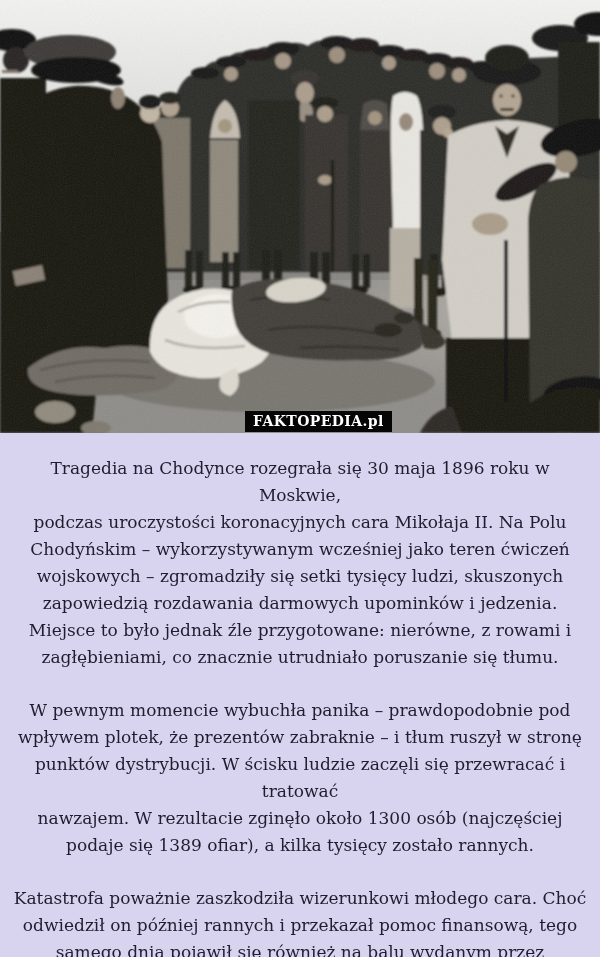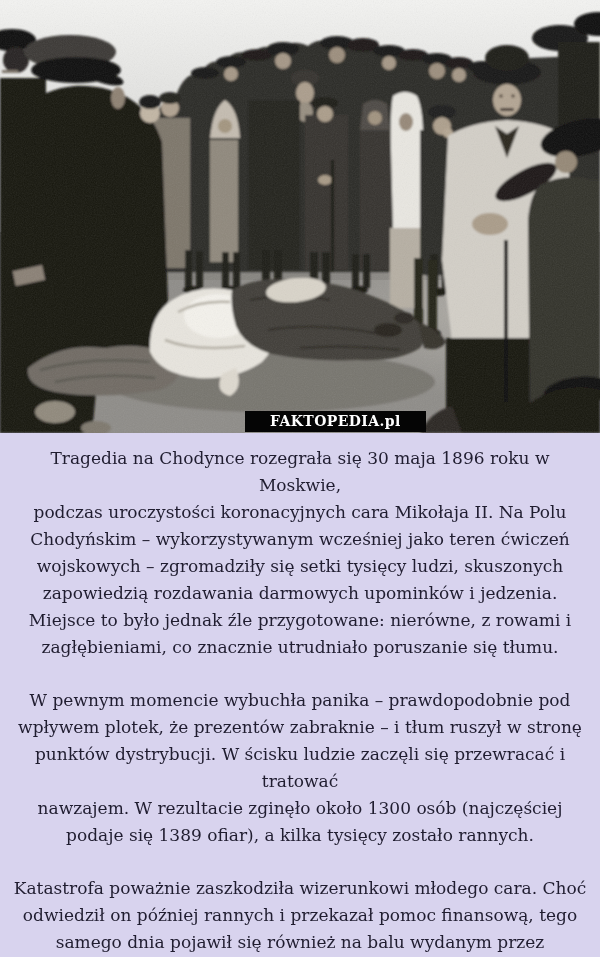--- a/index.html
+++ b/index.html
@@ -25,34 +25,34 @@
     position: absolute;
     left: 245px;
     top: 411px;
     height: 21px;
     background: #050505;
     color: #ffffff;
     font-family: "DejaVu Serif", serif;
     font-weight: bold;
     font-size: 14px;
     line-height: 21px;
-    padding: 0 25px;
+    padding: 0 8px;
     letter-spacing: 0.4px;
     white-space: nowrap;
   }
   
   .article {
     position: absolute;
     top: 433px; left: 0;
     width: 600px;
     height: 524px;
     background: #d8d3ee;
     color: #201d30;
     text-align: center;
-    padding-top: 12px;
+    padding-top: 22px;
     box-sizing: border-box;
   }
   .article p {
     margin: 0 8px 26px 8px;
     font-size: 17px;
     line-height: 27px;
     white-space: pre-line;
   }
 </style>
 </head>

